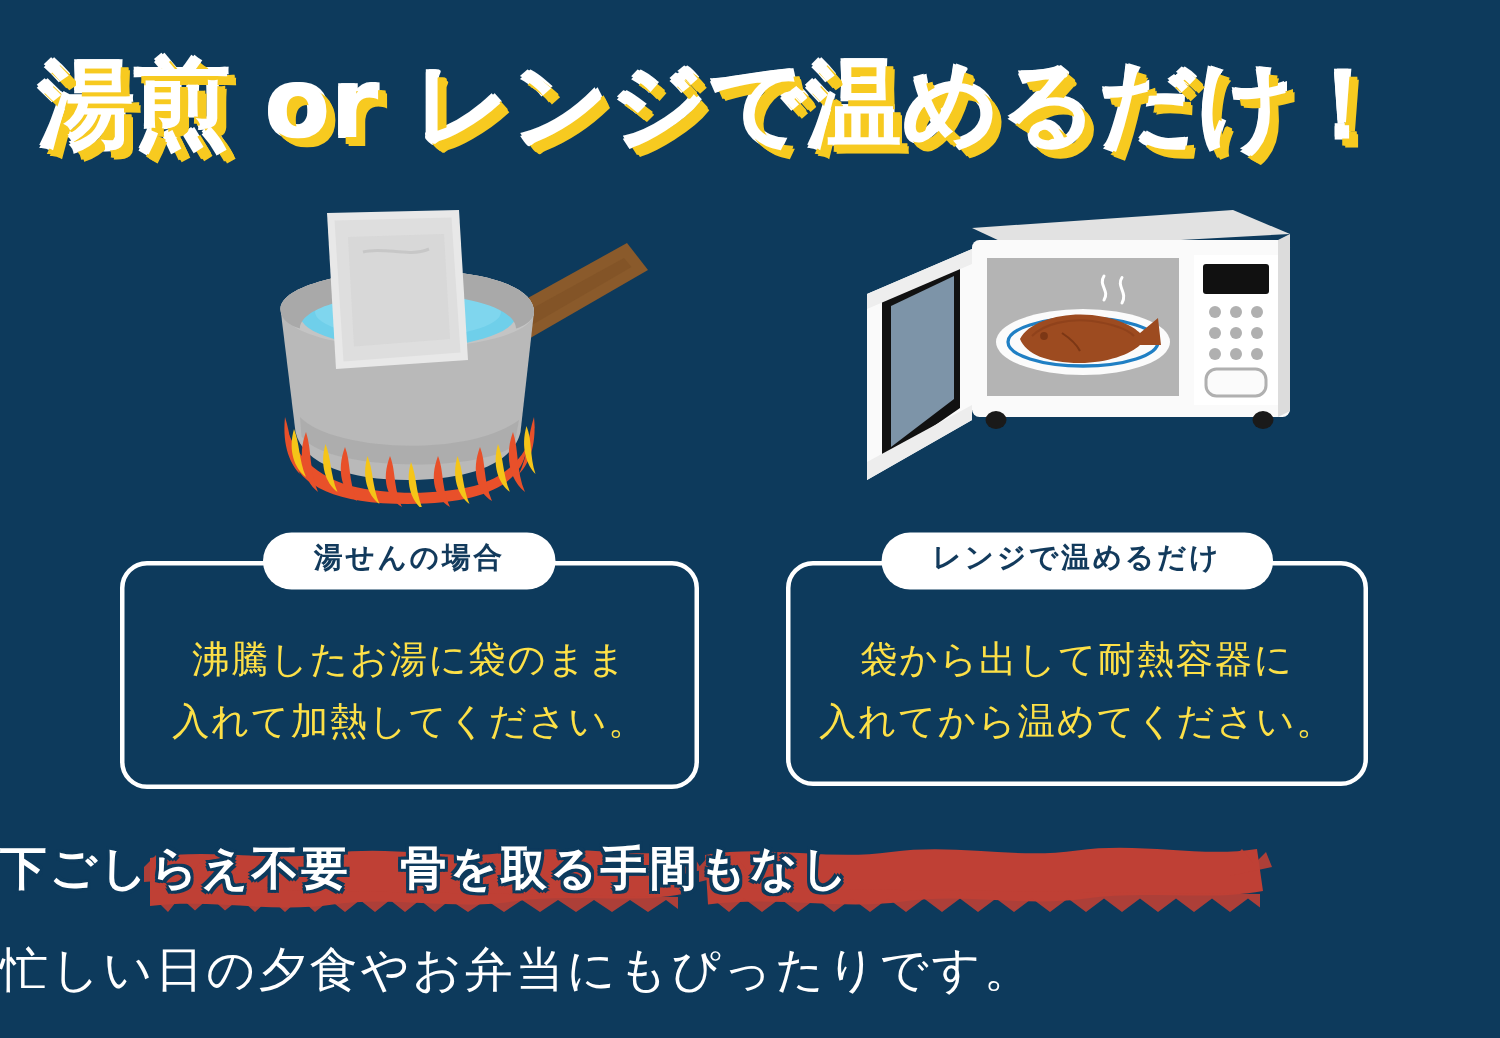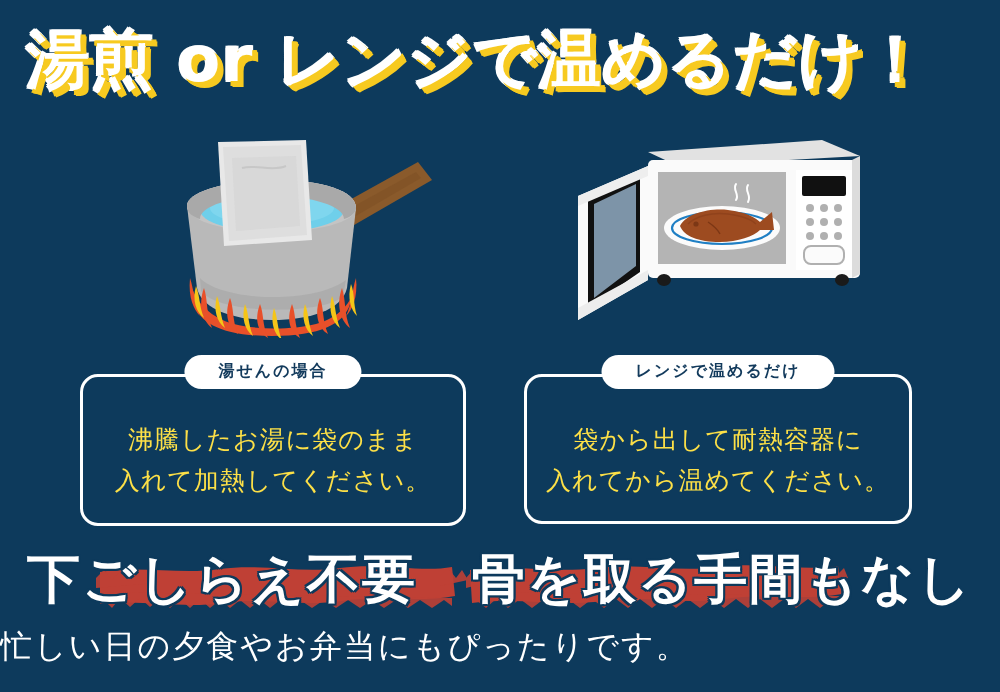--- a/index.html
+++ b/index.html
@@ -15,21 +15,21 @@
     overflow: hidden;
     background: #0d3a5c;
     font-family: "DejaVu Sans", "Liberation Sans", sans-serif;
     -webkit-font-smoothing: antialiased;
   }
 
   
   .title {
     position: absolute;
     left: 26px;
-    top: 16px;
+    top: 26px;
     width: 948px;
     height: 88px;
     font-size: 63px;
     line-height: 88px;
     font-weight: 700;
     letter-spacing: 1px;
     color: #ffffff;
     white-space: nowrap;
     text-shadow:
        5px 5px 0 #f7ca20,
@@ -57,21 +57,21 @@
   #card-range  { left: 524px; top: 374px; width: 388px; height: 150px; }
 
   .card-pill {
     position: absolute;
     top: -22px;
     left: 50%;
     transform: translateX(-50%);
     background: #ffffff;
     color: #123a5c;
     border-radius: 999px;
-    font-size: 16px;
+    font-size: 19px;
     font-weight: 700;
     letter-spacing: 2px;
     padding: 7px 34px 9px 34px;
     white-space: nowrap;
     line-height: 1.15;
   }
 
   .card-body {
     position: absolute;
     left: 0;
@@ -93,22 +93,21 @@
     top: 548px;
     width: 1000px;
     height: 62px;
   }
   .hl-text {
     position: absolute;
     left: 0;
     top: 0;
     width: 1000px;
     height: 62px;
-    text-align: center;
-    font-size: 53px;
+    font-size: 31px;
     line-height: 62px;
     font-weight: 700;
     color: #ffffff;
     letter-spacing: 2px;
     white-space: pre;
     z-index: 3;
     text-shadow:
       -2px -2px 0 #0d3a5c, 2px -2px 0 #0d3a5c,
       -2px  2px 0 #0d3a5c, 2px  2px 0 #0d3a5c,
       -2px  0   0 #0d3a5c, 2px  0   0 #0d3a5c,

